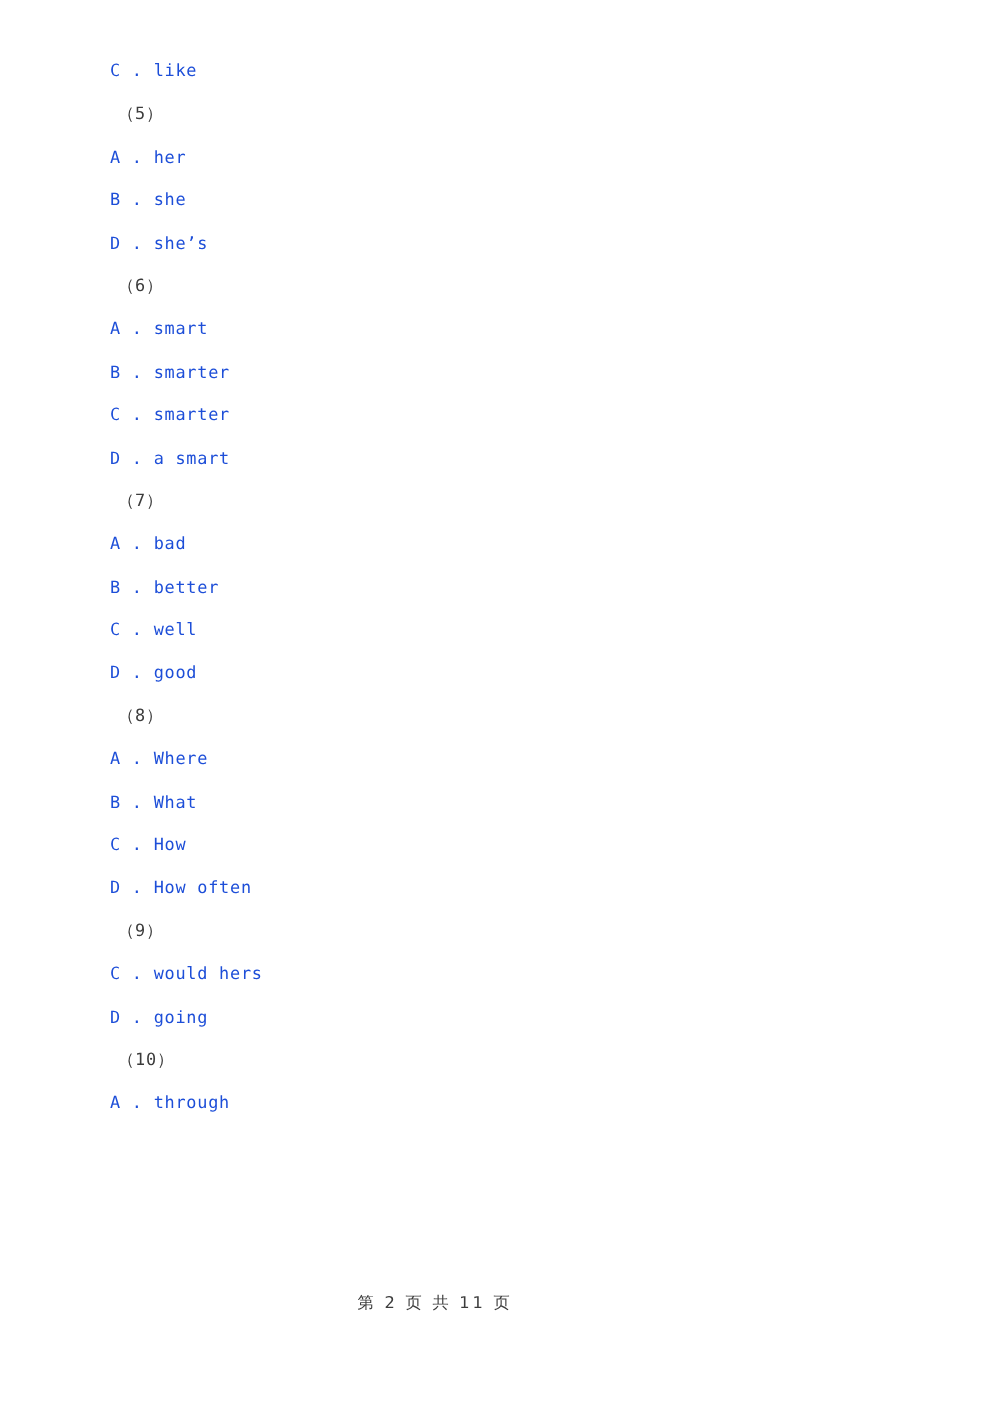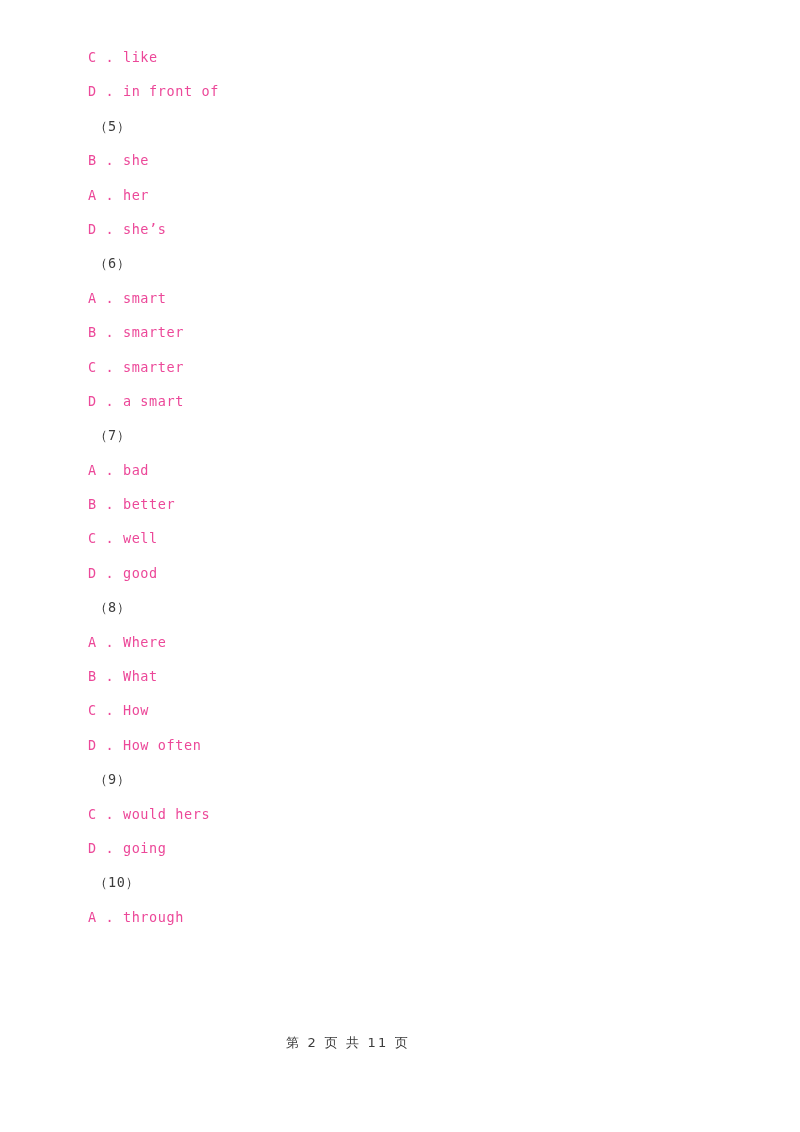--- a/index.html
+++ b/index.html
@@ -33,21 +33,21 @@
     width: 640px;
   }
 
   
   .line {
     height: 34.4px;
     line-height: 34.4px;
     font-size: 13.5px;
     letter-spacing: 0.6px;
     white-space: pre;
-    color: #ec4899;
+    color: #1d4ed8;
   }
 
   .line.question {
     padding-left: 6px;
     color: #3c3c3c;
   }
 
   .line.option {
     padding-left: 0px;
   }
@@ -67,24 +67,23 @@
   }
 </style>
 </head>
 <body>
 
 <div class="page">
 
   <div class="content">
 
   <div class="line option">C . like</div>
-      <div class="line option">D . in front of</div>
       <div class="line question">（5）</div>
+      <div class="line option">A . her</div>
       <div class="line option">B . she</div>
-      <div class="line option">A . her</div>
       <div class="line option">D . she’s</div>
       <div class="line question">（6）</div>
       <div class="line option">A . smart</div>
       <div class="line option">B . smarter</div>
       <div class="line option">C . smarter</div>
       <div class="line option">D . a smart</div>
       <div class="line question">（7）</div>
       <div class="line option">A . bad</div>
       <div class="line option">B . better</div>
       <div class="line option">C . well</div>

